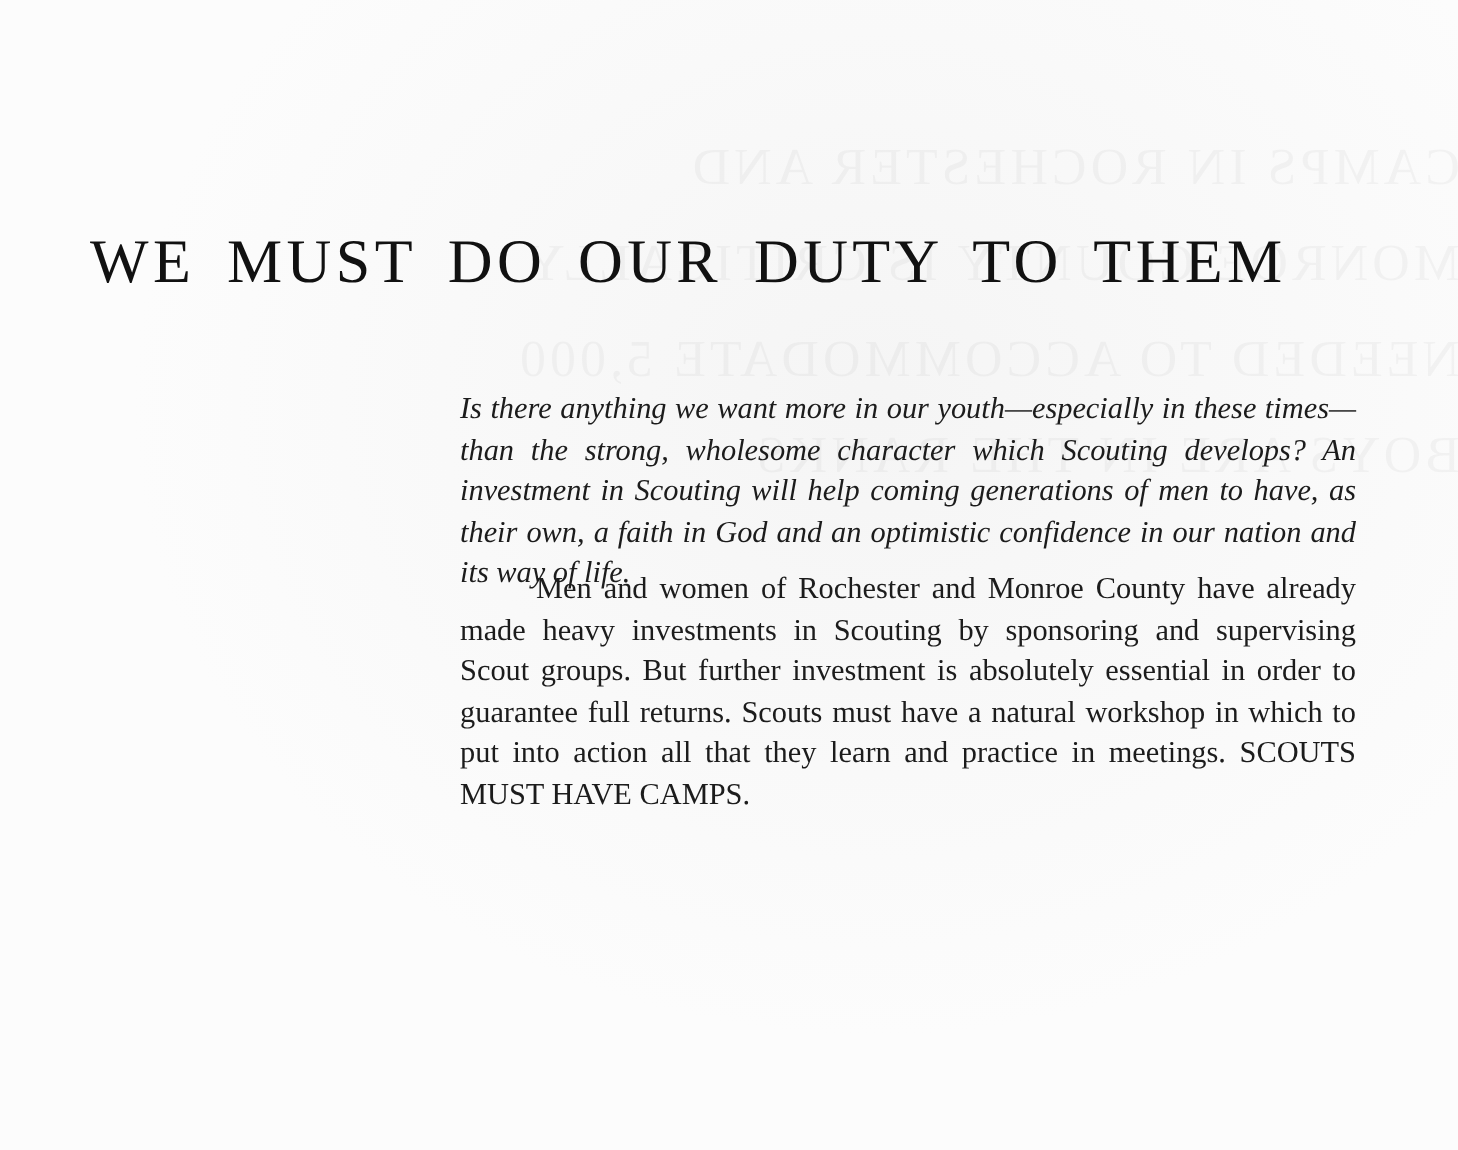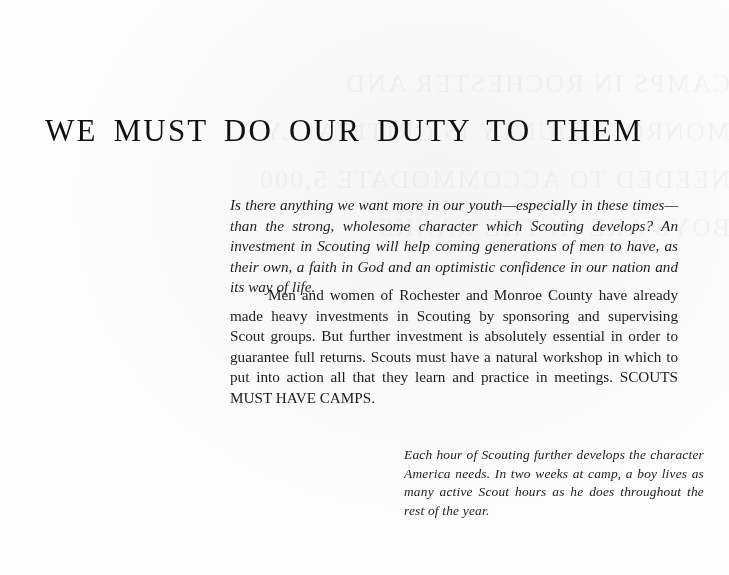--- a/index.html
+++ b/index.html
@@ -89,15 +89,14 @@
   <h1 class="title">WE MUST DO OUR DUTY TO THEM</h1>
 
   <div class="body-text p1">
     <p>Is there anything we want more in our youth—especially in these times—than the strong, wholesome character which Scouting develops?  An investment in Scouting will help coming generations of men to have, as their own, a faith in God and an optimistic confidence in our nation and its way of life.</p>
   </div>
 
   <div class="body-text p2">
     <p>Men and women of Rochester and Monroe County have already made heavy investments in Scouting by sponsoring and supervising Scout groups. But further investment is absolutely essential in order to guarantee full returns. Scouts must have a natural workshop in which to put into action all that they learn and practice in meetings. SCOUTS MUST HAVE CAMPS.</p>
   </div>
 
-  <div class="caption">Each hour of Scouting further develops the character America needs. In two weeks at camp, a boy lives as many active Scout hours as he does throughout the rest of the year.</div>
 
 </div>
 
 </body></html>

